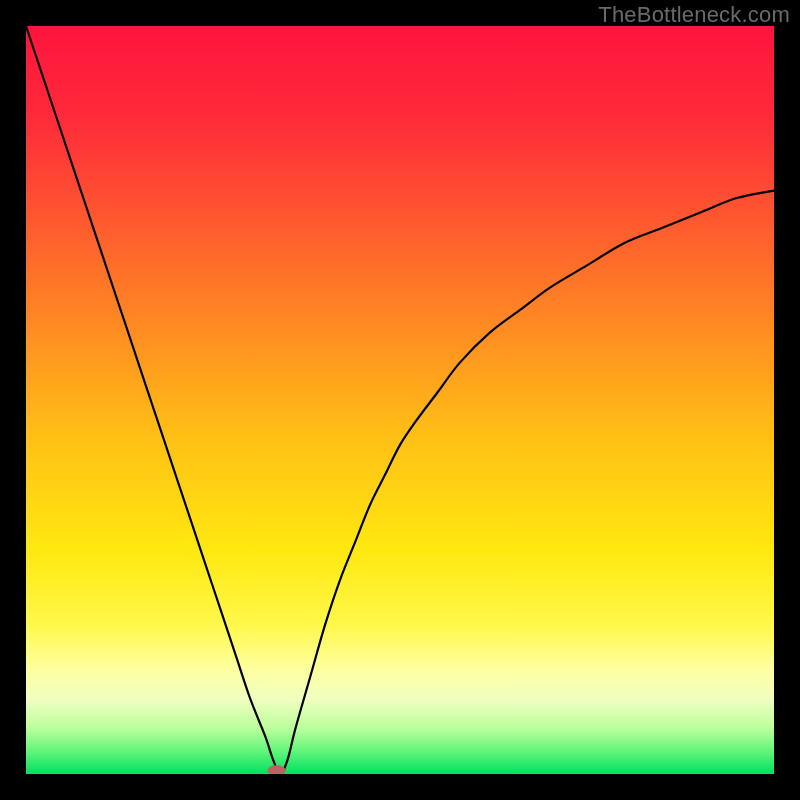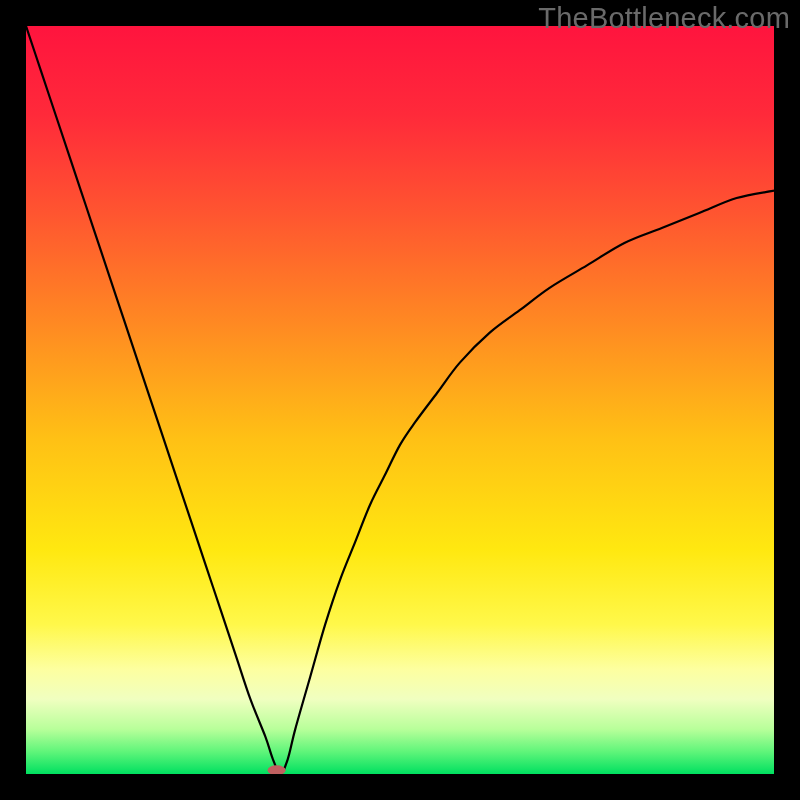--- a/index.html
+++ b/index.html
@@ -23,21 +23,21 @@
     top: 26px;
     width: 748px;
     height: 748px;
     
   }
   .watermark {
     position: absolute;
     top: 2px;
     right: 10px;
     color: #6a6a6a;
-    font-size: 29px;
+    font-size: 22px;
     font-weight: 500;
     letter-spacing: 0.2px;
     user-select: none;
   }
   svg { display: block; }
 </style>
 </head>
 <body>
 
 <div class="frame">

